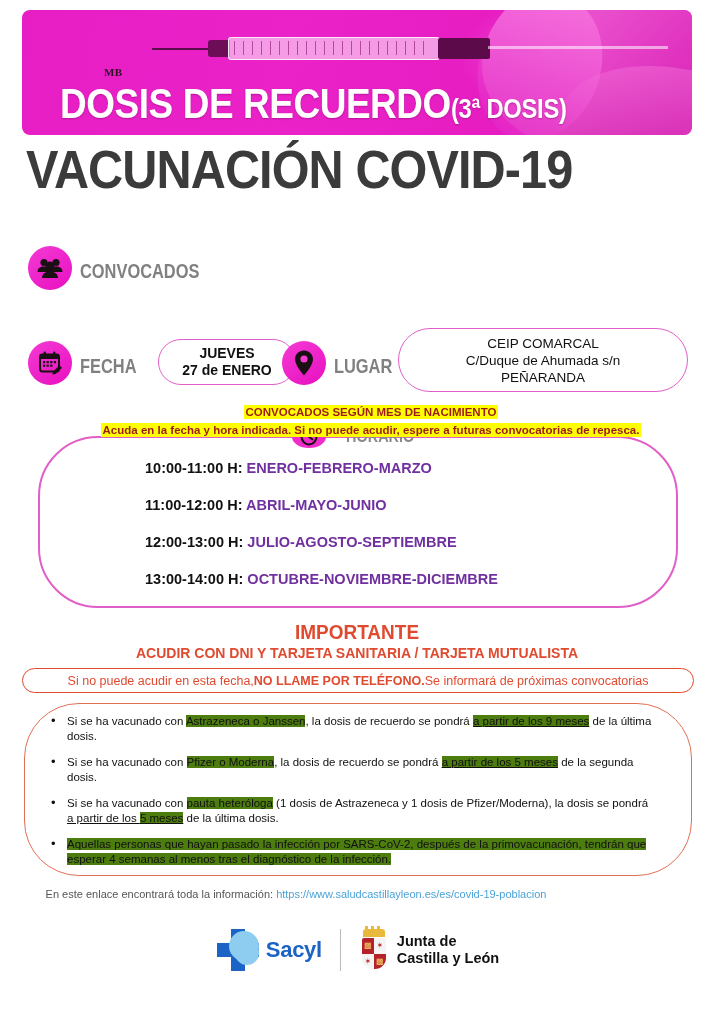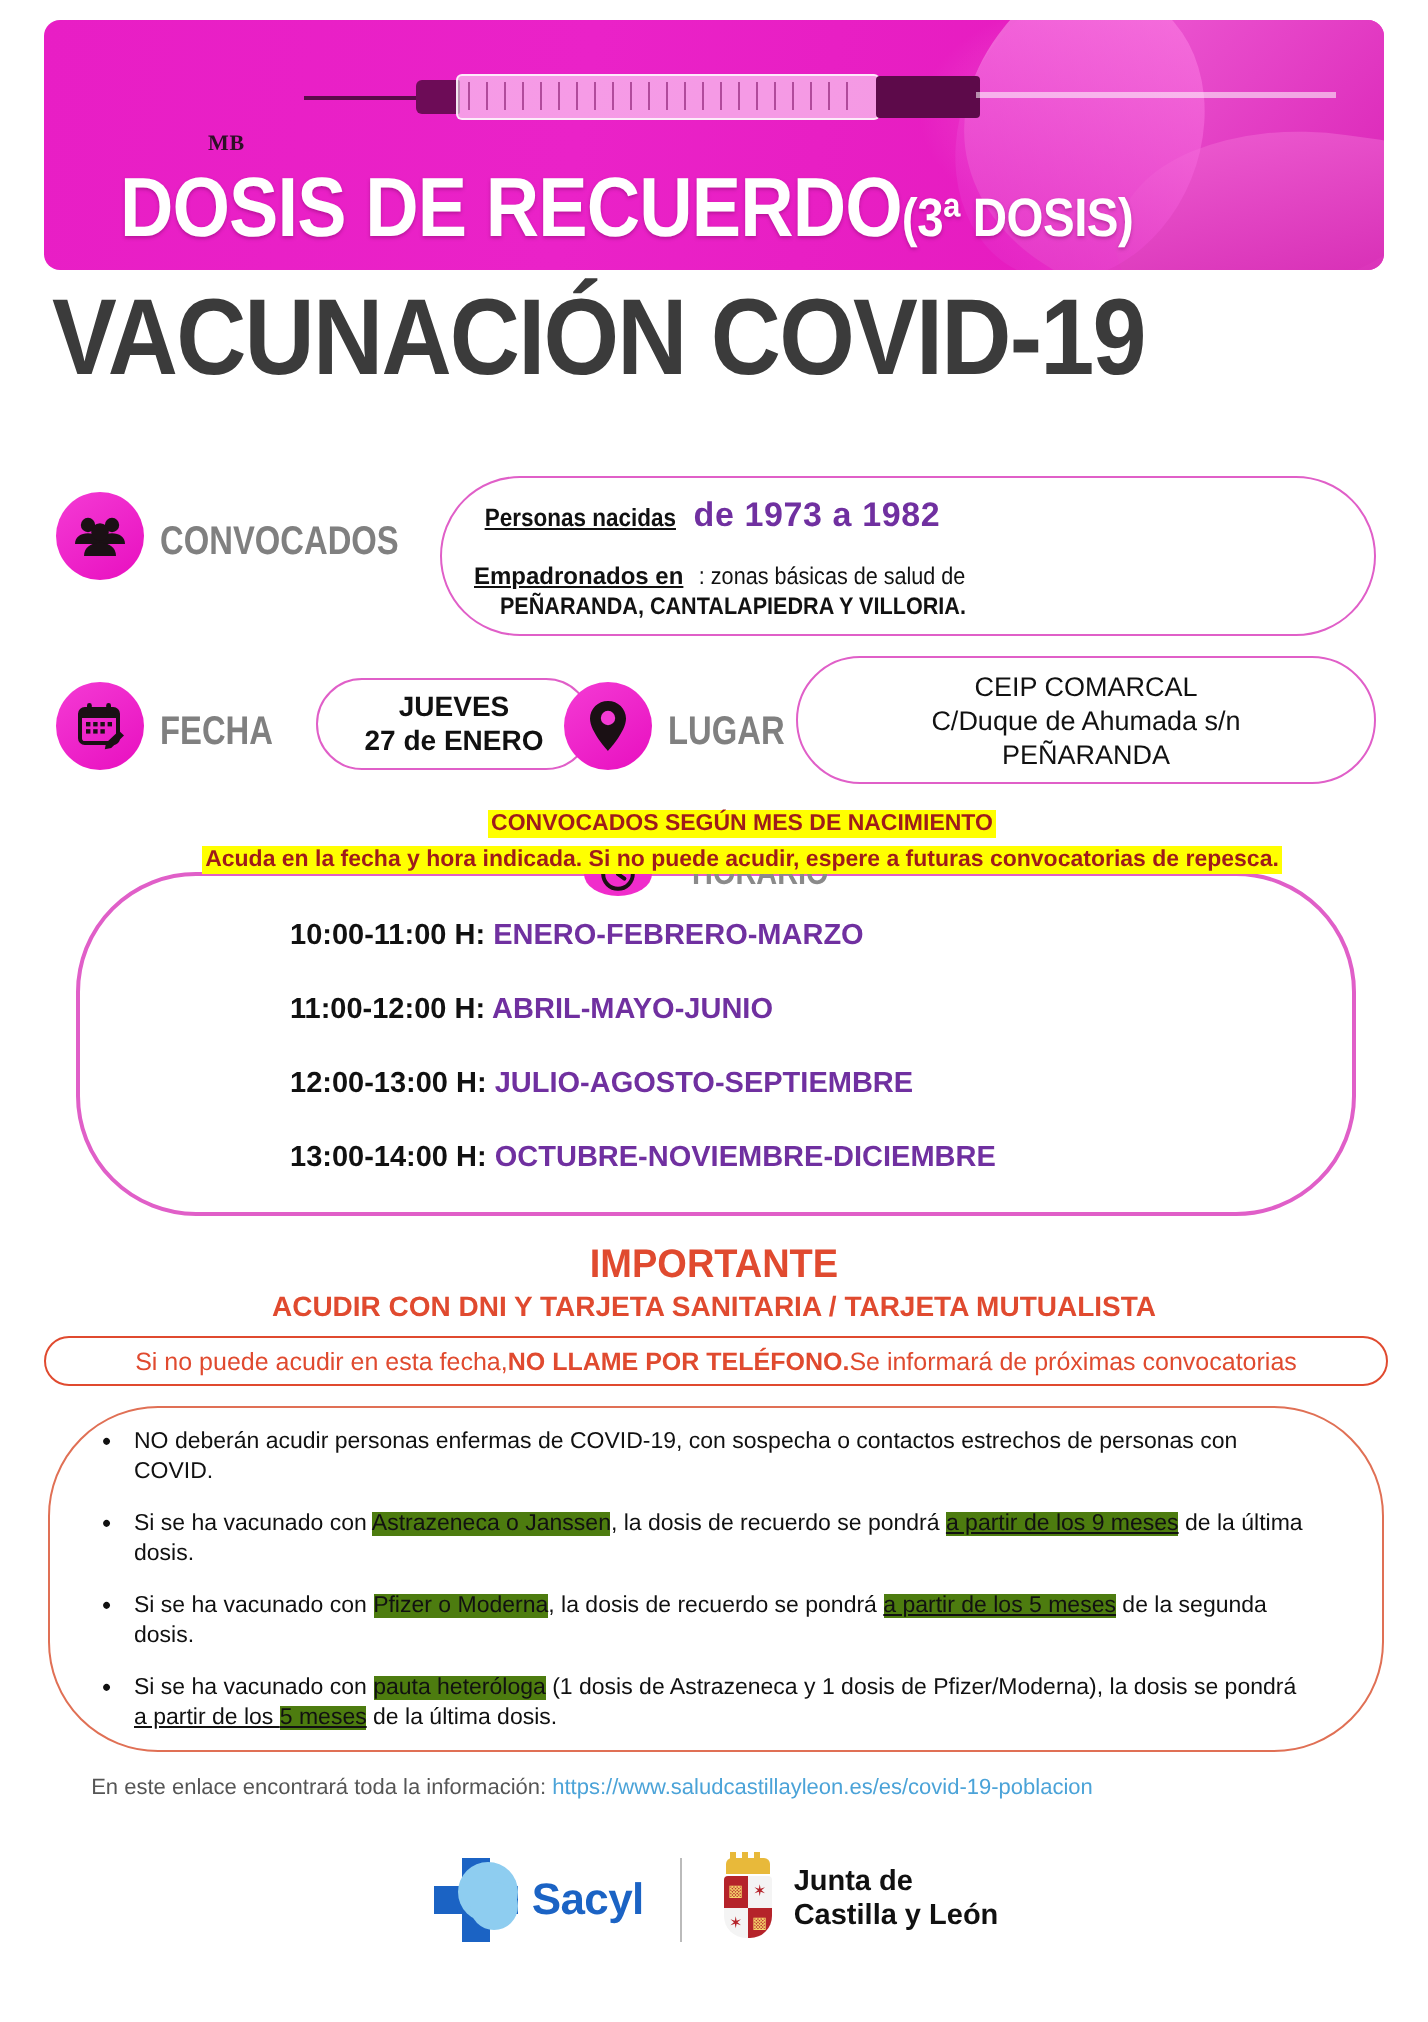--- a/index.html
+++ b/index.html
@@ -228,29 +228,20 @@
       <svg width="28" height="22" viewBox="0 0 28 22" aria-hidden="true">
         <circle cx="8" cy="5.5" r="3.6" fill="#1a1014"></circle>
         <circle cx="20" cy="5.5" r="3.6" fill="#1a1014"></circle>
         <path d="M1.5 15c0-3.6 2.9-5.4 6.5-5.4s6.5 1.8 6.5 5.4z" fill="#1a1014"></path>
         <path d="M13.5 15c0-3.6 2.9-5.4 6.5-5.4s6.5 1.8 6.5 5.4z" fill="#1a1014"></path>
         <circle cx="14" cy="9" r="4.4" fill="#1a1014"></circle>
         <path d="M6 21c0-4.3 3.5-6.6 8-6.6s8 2.3 8 6.6z" fill="#1a1014"></path>
       </svg>
     </div>
     <div class="row-label">CONVOCADOS</div>
-    <div class="pill box-convocados">
-      <div class="cv-line1">
-        <span class="u">Personas nacidas</span>
-        <span class="big">de 1973 a 1982</span>
-      </div>
-      <div class="cv-line2">
-        <span class="u">Empadronados en</span><span class="narrow">: zonas básicas de salud de </span><span class="bold">PEÑARANDA, CANTALAPIEDRA Y VILLORIA.</span>
-      </div>
-    </div>
   </div>
 
   <div class="sec-fecha">
     <div class="icon-circle">
       <svg width="26" height="26" viewBox="0 0 26 26" aria-hidden="true">
         <rect x="3" y="4.5" width="19" height="17" rx="2.4" fill="none" stroke="#1a1014" stroke-width="2"></rect>
         <rect x="3" y="4.5" width="19" height="4.5" fill="#1a1014"></rect>
         <rect x="6.5" y="1.5" width="2.4" height="5" rx="1.2" fill="#1a1014"></rect>
         <rect x="16.1" y="1.5" width="2.4" height="5" rx="1.2" fill="#1a1014"></rect>
         <g fill="#1a1014">
@@ -316,24 +307,24 @@
   <div class="imp-title">IMPORTANTE</div>
   <div class="imp-sub">ACUDIR CON DNI Y TARJETA SANITARIA / TARJETA MUTUALISTA</div>
   <div class="imp-pill">
     <span>Si no puede acudir en esta fecha, </span>
       <b>NO LLAME POR TELÉFONO.</b>
       <span> Se informará de próximas convocatorias</span>
   </div>
 
   <div class="bullets-box">
     <div id="bullet-list">
-        <div class="bullet"><span>NO deberán acudir personas enfermas de COVID-19, con sospecha o contactos estrechos de personas con COVID.</span></div>
         <div class="bullet"><span>Si se ha vacunado con </span><span class="hl">Astrazeneca o Janssen</span><span>, la dosis de recuerdo se pondrá </span><span class="hl ul">a partir de los 9 meses</span><span> de la última dosis.</span></div>
         <div class="bullet"><span>Si se ha vacunado con </span><span class="hl">Pfizer o Moderna</span><span>, la dosis de recuerdo se pondrá </span><span class="hl ul">a partir de los 5 meses</span><span> de la segunda dosis.</span></div>
         <div class="bullet"><span>Si se ha vacunado con </span><span class="hl">pauta heteróloga</span><span> (1 dosis de Astrazeneca y 1 dosis de Pfizer/Moderna), la dosis se pondrá </span><span class="ul">a partir de los </span><span class="hl ul">5 meses</span><span> de la última dosis.</span></div>
+        <div class="bullet"><span class="hl">Aquellas personas que hayan pasado la infección por SARS-CoV-2, después de la primovacunación, tendrán que esperar 4 semanas al menos tras el diagnóstico de la infección.</span></div>
       </div>
   </div>
 
   <div class="footer-link">
     <span>En este enlace encontrará toda la información: </span><span class="url">https://www.saludcastillayleon.es/es/covid-19-poblacion</span>
   </div>
 
   <div class="logos">
     <div class="sacyl">
       <div class="sacyl-mark">

